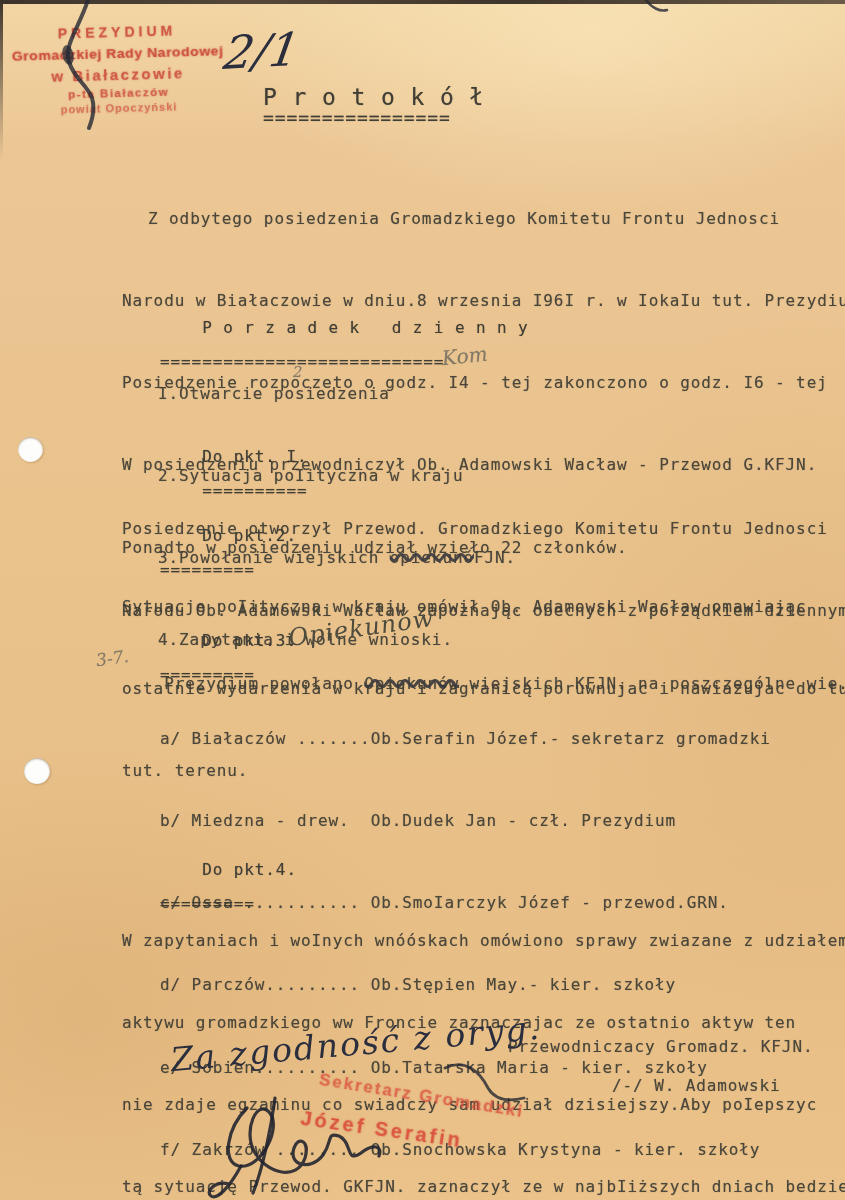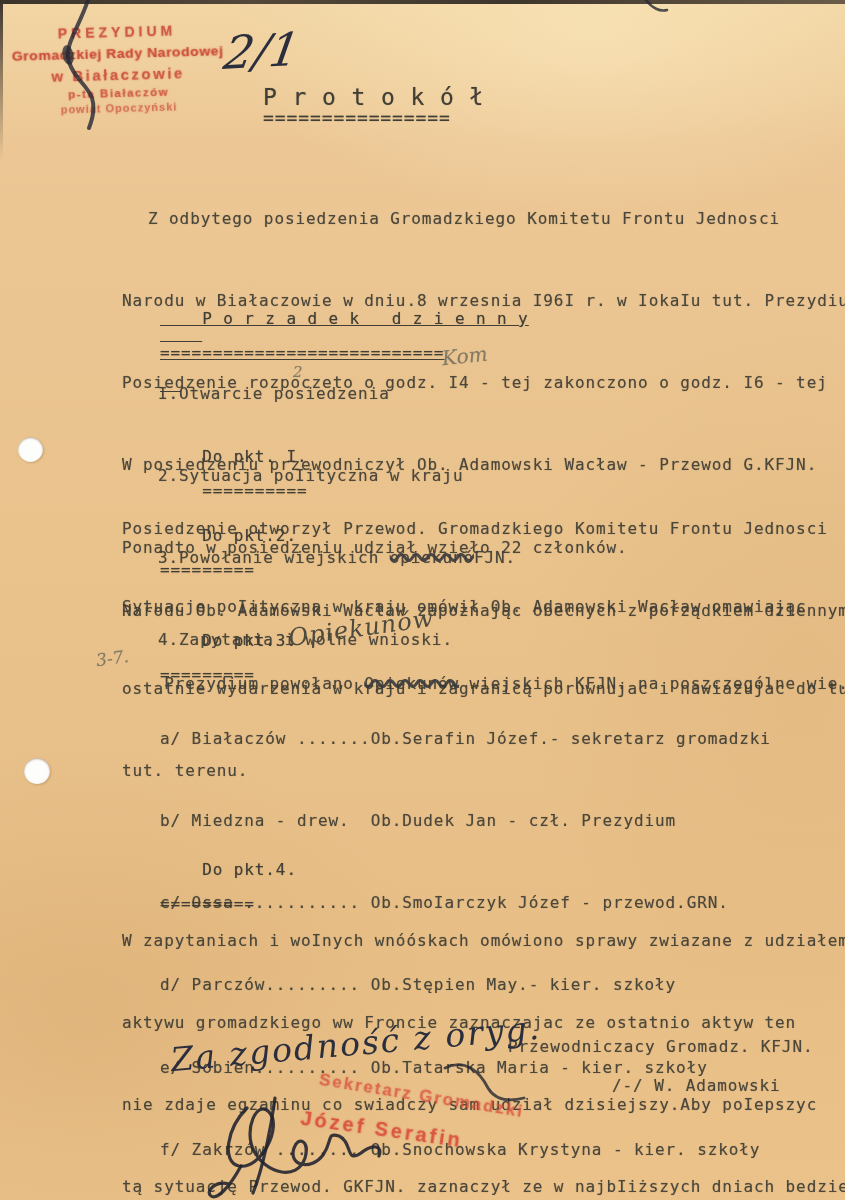--- a/index.html
+++ b/index.html
@@ -83,21 +83,21 @@
   <div class="typed" style="left:263px;top:104px;font-size:18px;">================</div>
 
   <div class="typed faded" style="left:122px;top:150px;">
     <div class="indent">Z odbytego posiedzenia Gromadzkiego Komitetu Frontu Jednosci</div>
     <div>Narodu w Białaczowie w dniu.8 wrzesnia I96I r. w IokaIu tut. Prezydium</div>
     <div>Posiedzenie rozpoczeto o godz. I4 - tej zakonczono o godz. I6 - tej</div>
     <div>W posiedzeniu przewodniczył Ob. Adamowski Wacław - Przewod G.KFJN.</div>
     <div>Ponadto w posiedzeniu udział wzieło 22 członków.</div>
   </div>
 
-  <div class="typed head" style="left:160px;top:295px;text-decoration:underline;">
+  <div class="typed head" style="left:160px;top:304px;">
     <span>P o r z a d e k   d z i e n n y</span>
     <span class="hu">===========================</span>
   </div>
 
   <div class="typed faded" style="left:122px;top:325px;margin-left:36px;">
     <div>I.Otwarcie posiedzenia</div>
     <div>2.Sytuacja poIityczna w kraju</div>
     <div><span>3.Powołanie wiejskich </span><span class="struck">opiekunó</span><span>FJN.</span></div>
     <div>4.Zapytania i wolne wnioski.</div>
   </div>

